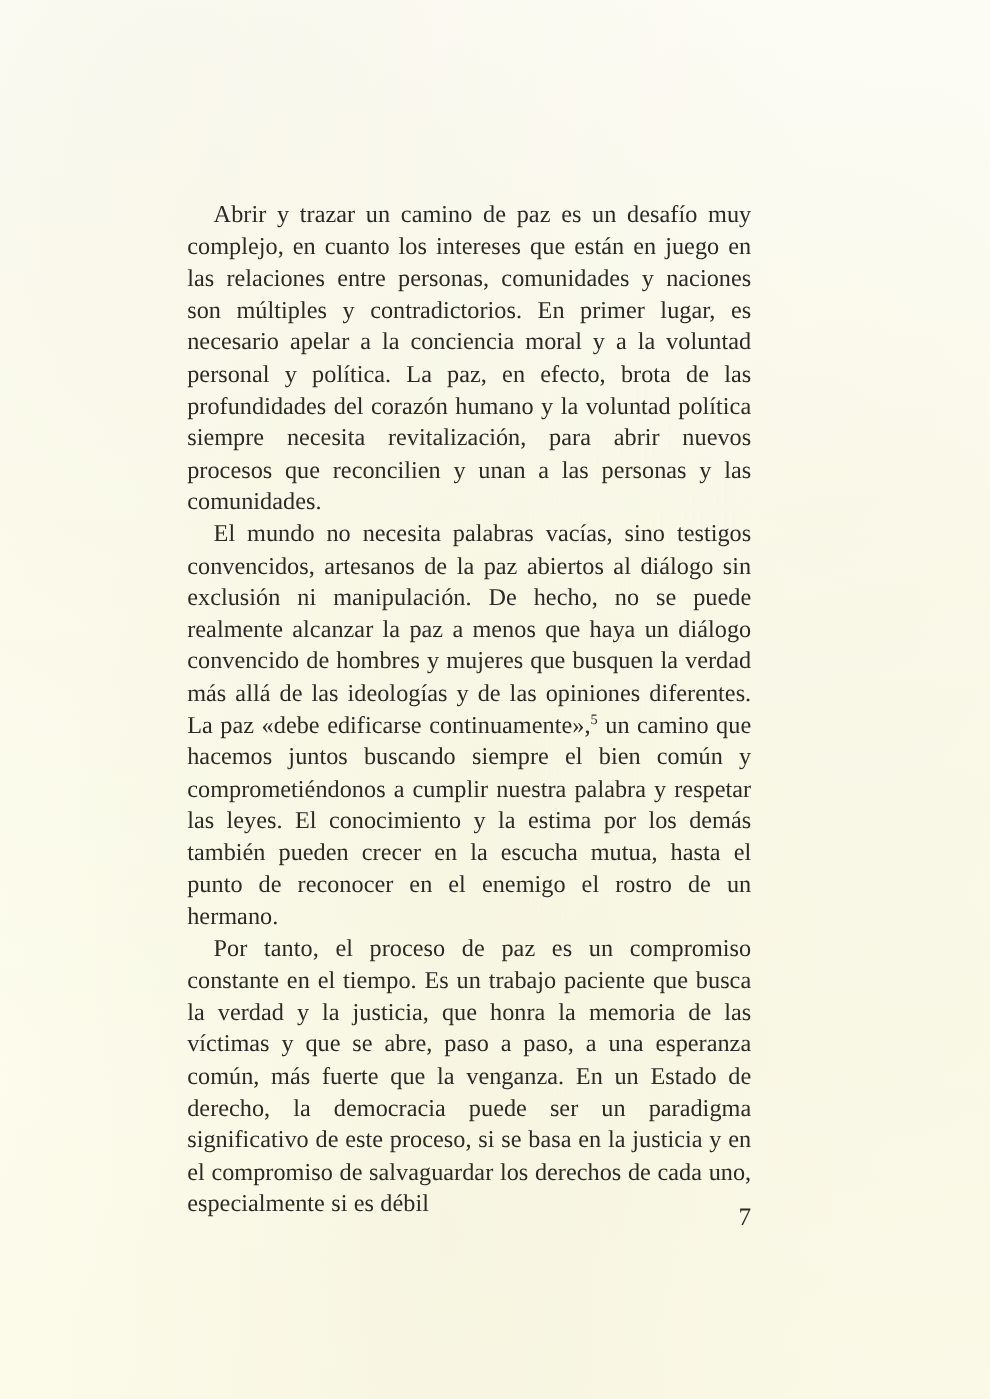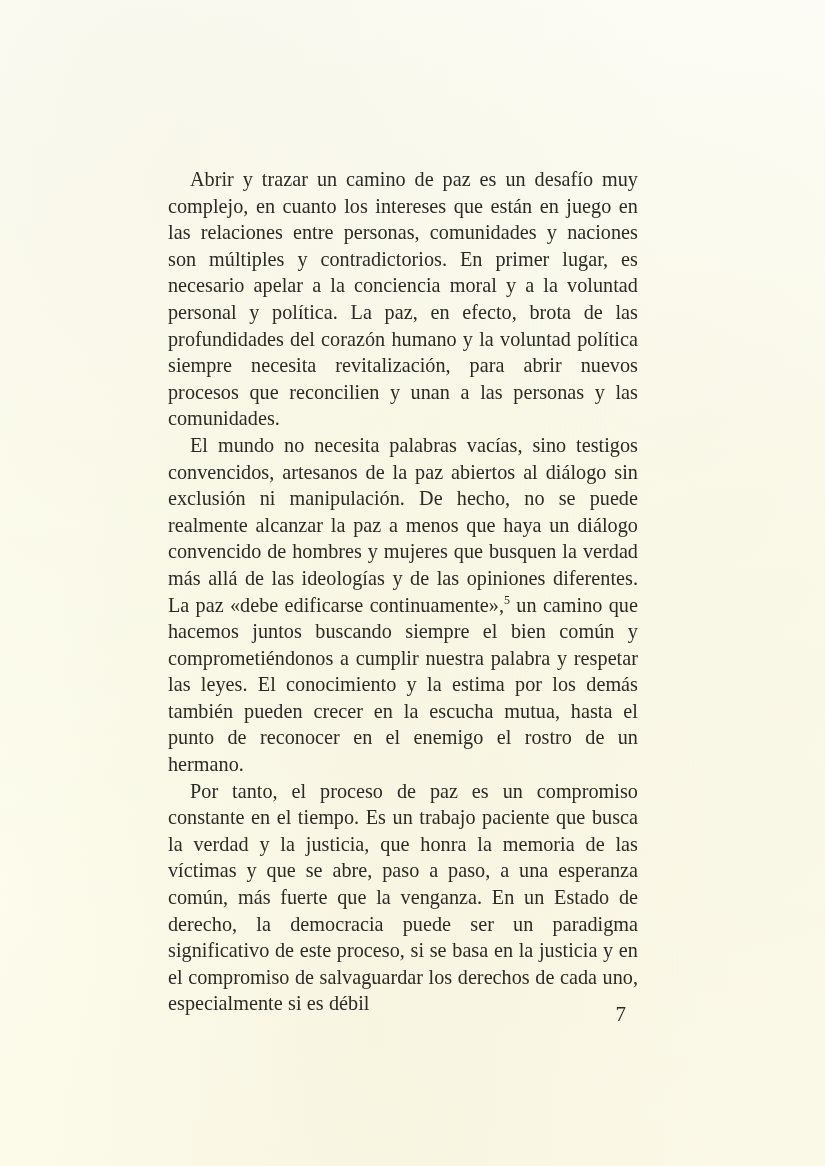--- a/index.html
+++ b/index.html
@@ -29,21 +29,21 @@
       linear-gradient(180deg, #fefefa 0%, #fdfdf0 40%, #fcfbea 100%);
   }
 
   .page {
     position: absolute;
     inset: 0;
   }
 
   .text-block {
     position: absolute;
-    left: 168px;
+    left: 156px;
     top: 166px;
     width: 470px;
   }
 
   p.para {
     margin: 0;
     text-align: justify;
     text-justify: inter-word;
     font-size: 20.2px;
     line-height: 26.6px;

